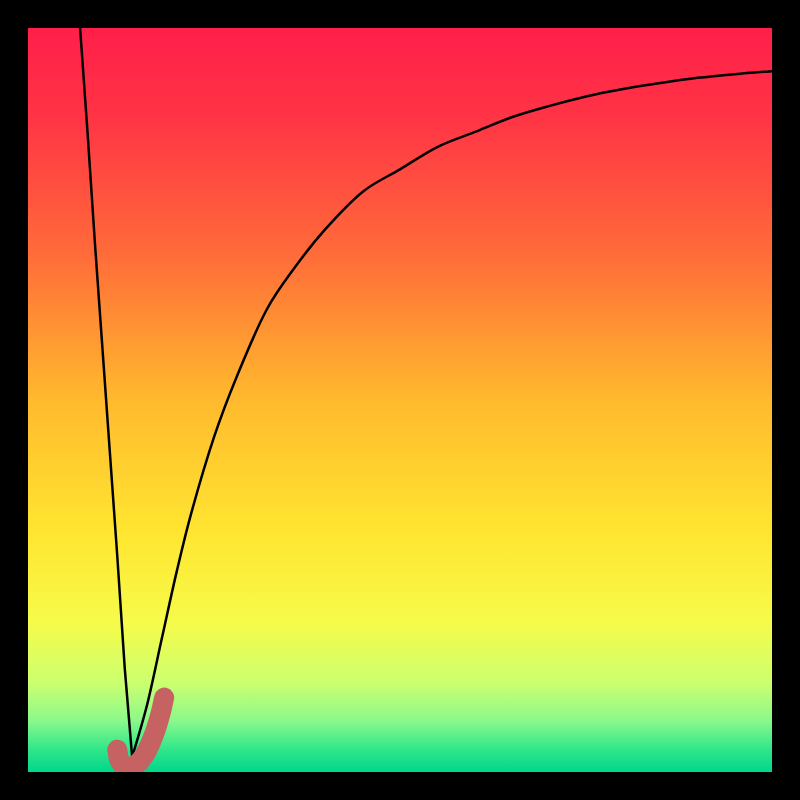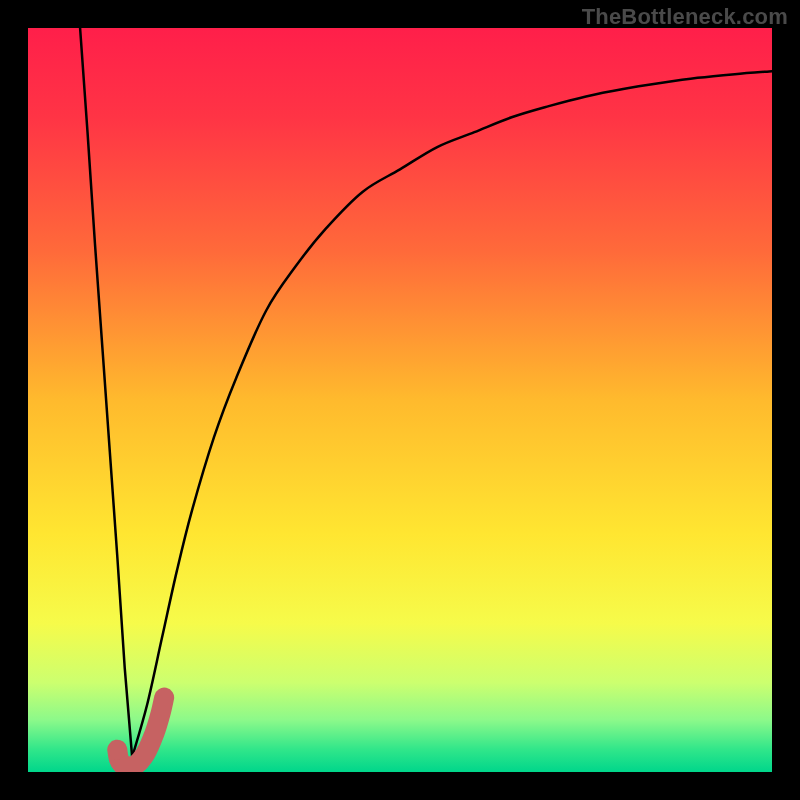--- a/index.html
+++ b/index.html
@@ -37,21 +37,20 @@
   .plot svg {
     width: 744px;
     height: 744px;
     display: block;
   }
 </style>
 </head>
 <body>
 
 <div class="outer">
-  <div class="watermark">TheBottleneck.com</div>
 
   <div class="plot">
     <svg id="chart-svg" viewBox="0 0 744 744">
       <defs>
         <linearGradient id="bg-grad" x1="0" y1="0" x2="0" y2="1">
             <stop offset="0%" stop-color="#ff1f4a"></stop>
             <stop offset="12%" stop-color="#ff3445"></stop>
             <stop offset="30%" stop-color="#ff6a3a"></stop>
             <stop offset="50%" stop-color="#ffba2d"></stop>
             <stop offset="68%" stop-color="#ffe631"></stop>

